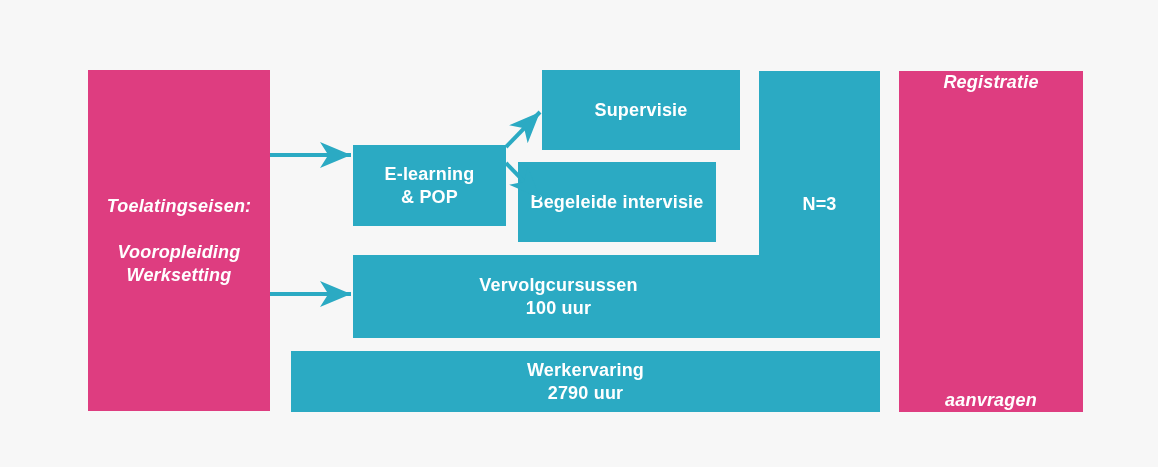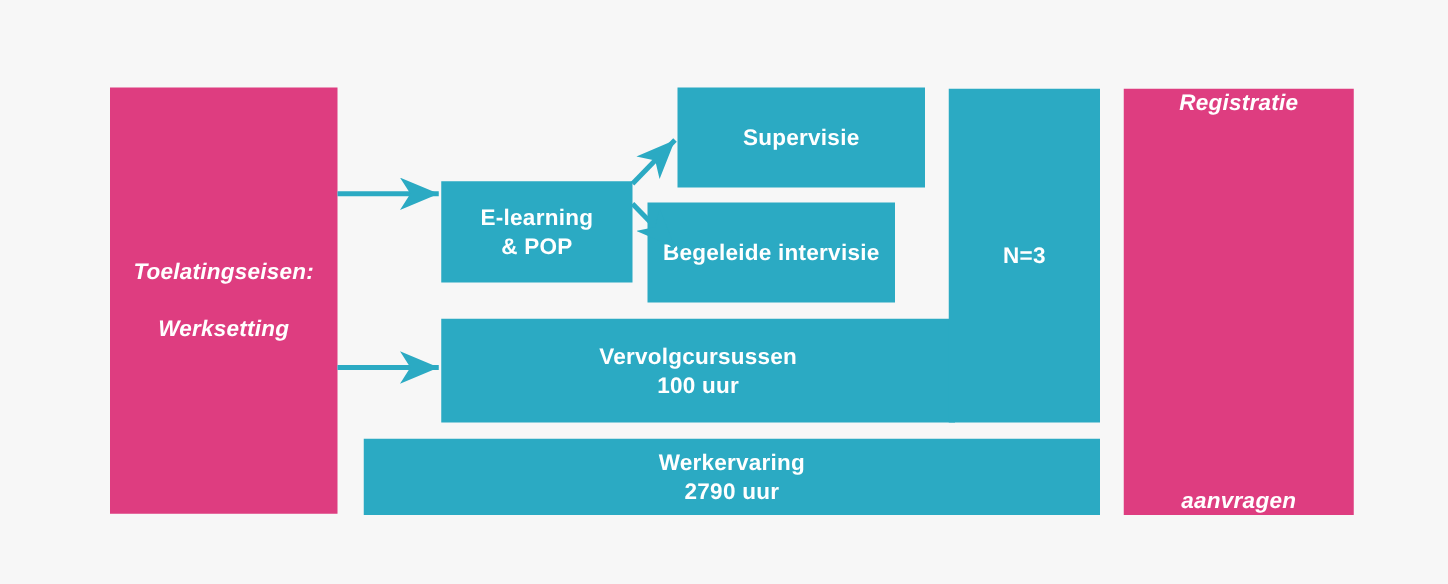--- a/index.html
+++ b/index.html
@@ -53,20 +53,21 @@
   .arrows polygon { fill: var(--teal, #2baac3); }
 </style>
 </head>
 <body>
 
 <div class="canvas">
 
   <div class="box pink box-admission">
     <span>Toelatingseisen:</span>
     <span class="spacer"></span>
+    <span>Vooropleiding</span>
     <span>Werksetting</span>
   </div>
 
   <div class="box teal box-elearning">
     <span>E-learning</span>
     <span>&amp; POP</span>
   </div>
 
   <div class="box teal box-supervision">
     <span>Supervisie</span>

